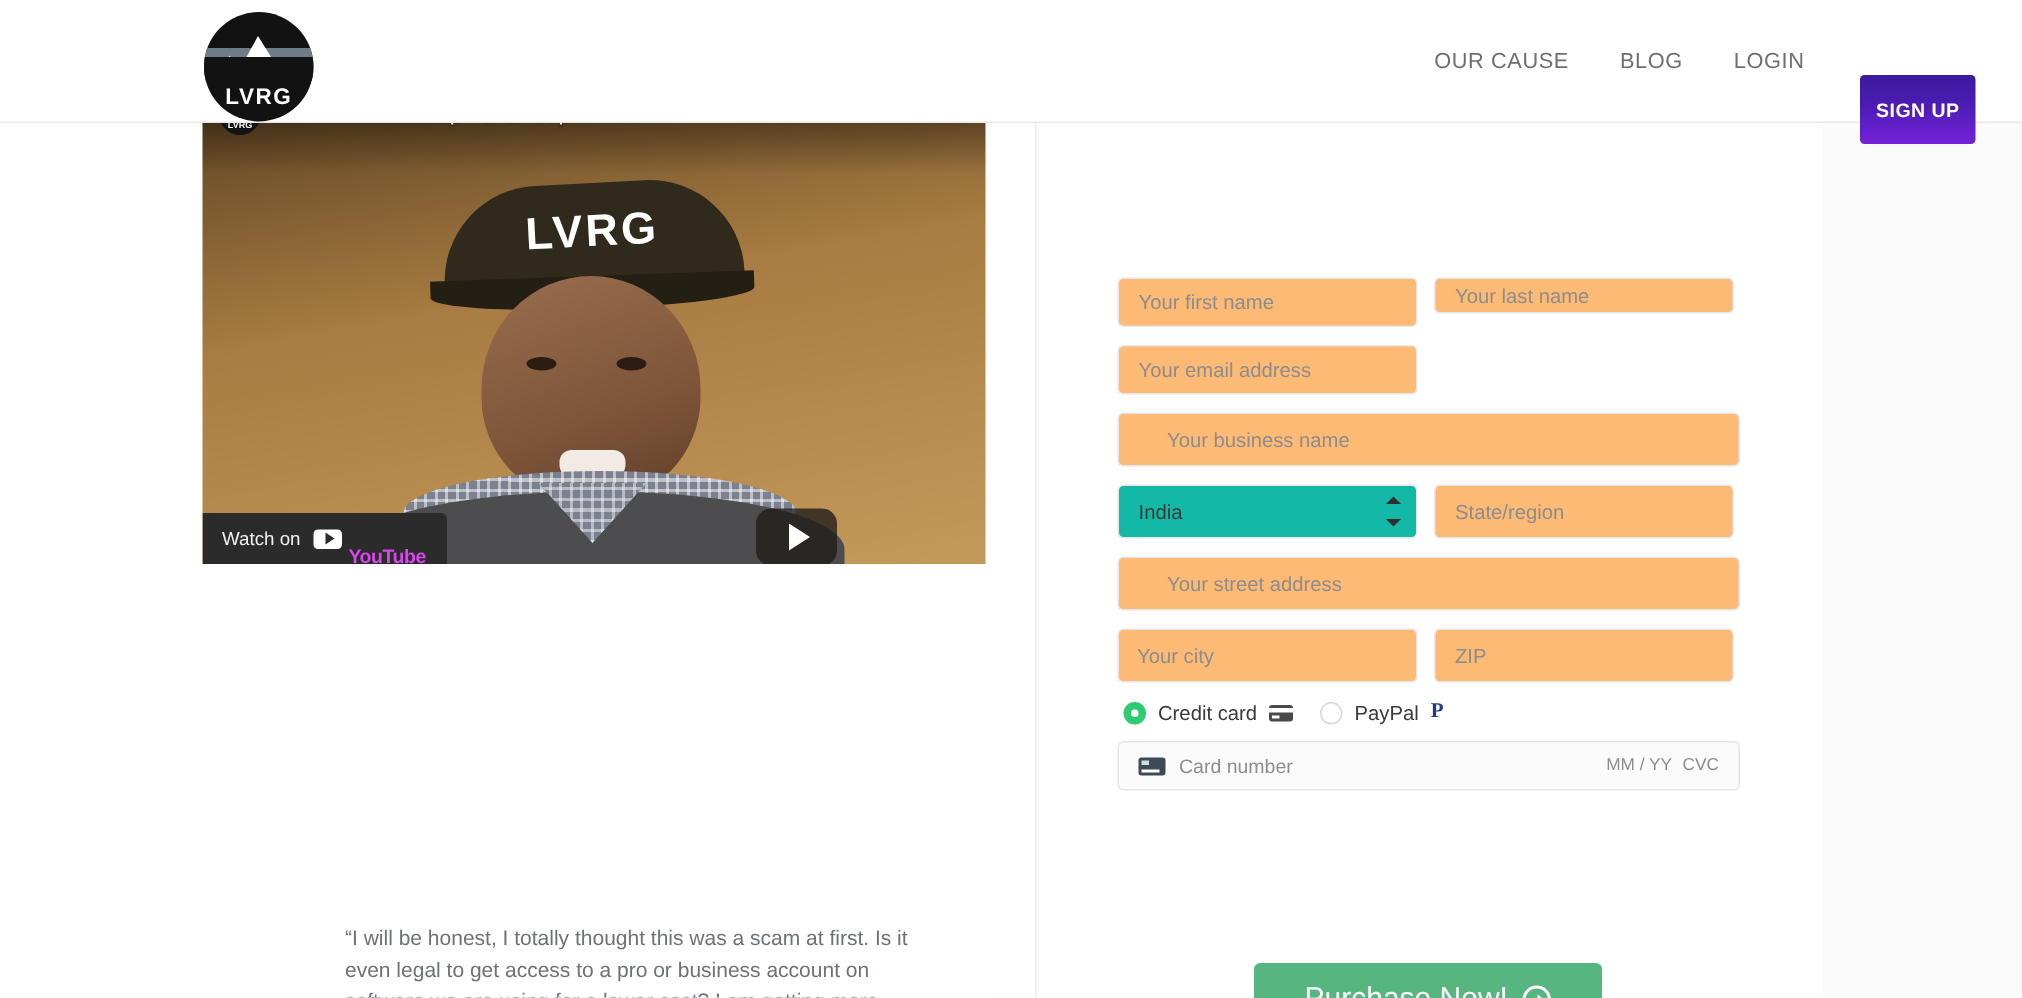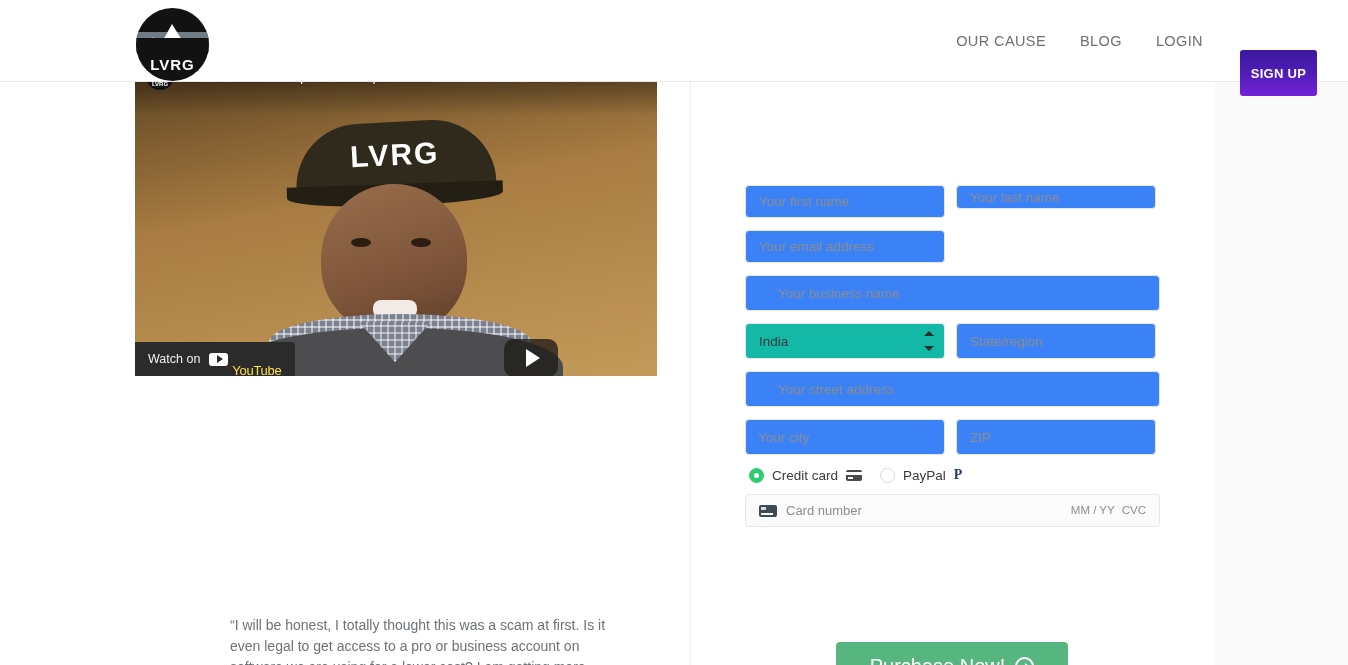--- a/index.html
+++ b/index.html
@@ -310,23 +310,23 @@
     justify-content: center;
   }
   #watch-on-youtube .yt-mark i {
     width: 0; height: 0;
     border-left: 6px solid #2b2b2b;
     border-top: 4px solid transparent;
     border-bottom: 4px solid transparent;
     margin-left: 2px;
   }
   #watch-on-youtube .yt-word {
-    color: #fde047;
+    color: #d946ef;
     font-size: 13px;
-    font-weight: normal;
+    font-weight: bold;
     letter-spacing: -0.3px;
     margin-top: 22px;
   }
 
   
   #testimonial-card {
     position: absolute;
     left: 135px; top: 513px;
     width: 522px; height: 70px;
     background: #ffffff;
@@ -347,21 +347,21 @@
   }
   .field-row {
     display: flex;
     gap: 11px;
     margin-bottom: 12px;
   }
   .txt-field {
     height: 33px;
     border: 1px solid #e6e6e6;
     border-radius: 4px;
-    background: #3b82f6;
+    background: #fdba74;
     padding: 0 13px;
     font-size: 13.5px;
     color: #3a3a3a;
     font-family: "Liberation Sans", sans-serif;
     outline: none;
   }
   .txt-field::placeholder { color: #8d8d8d; }
   .w-half { width: 200px; }
   .w-full { width: 415px; padding-left: 32px; }
 

